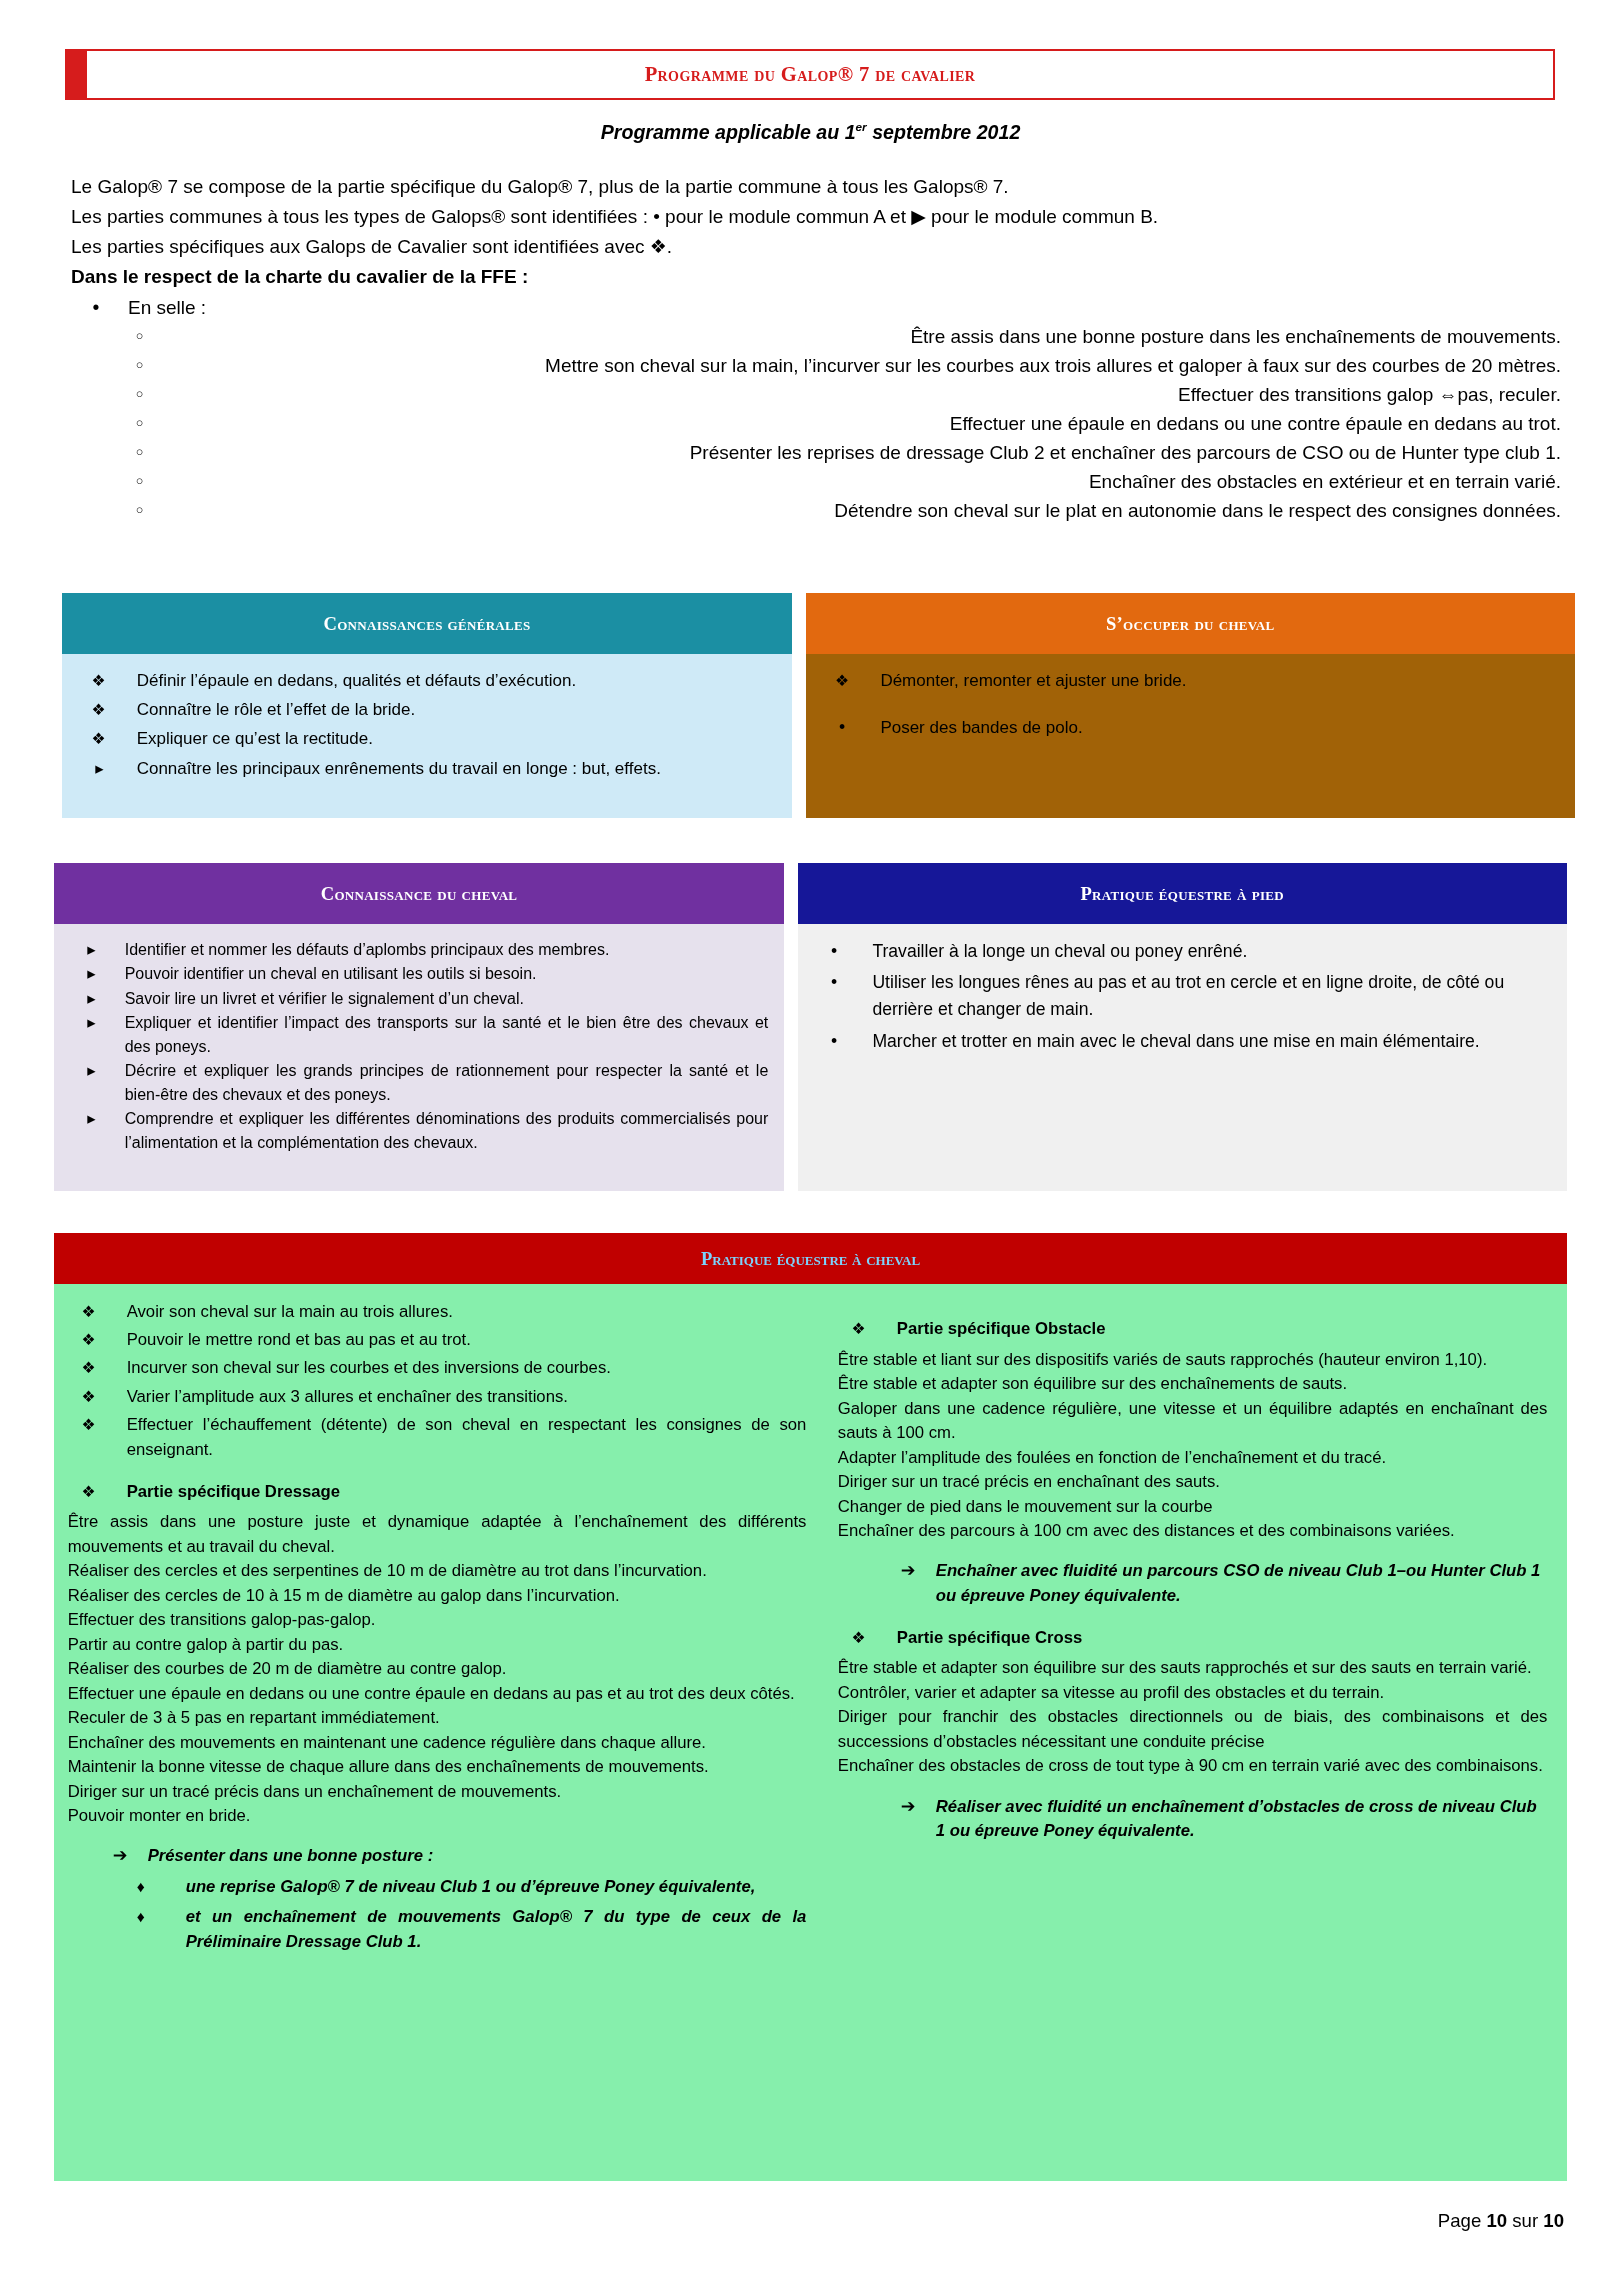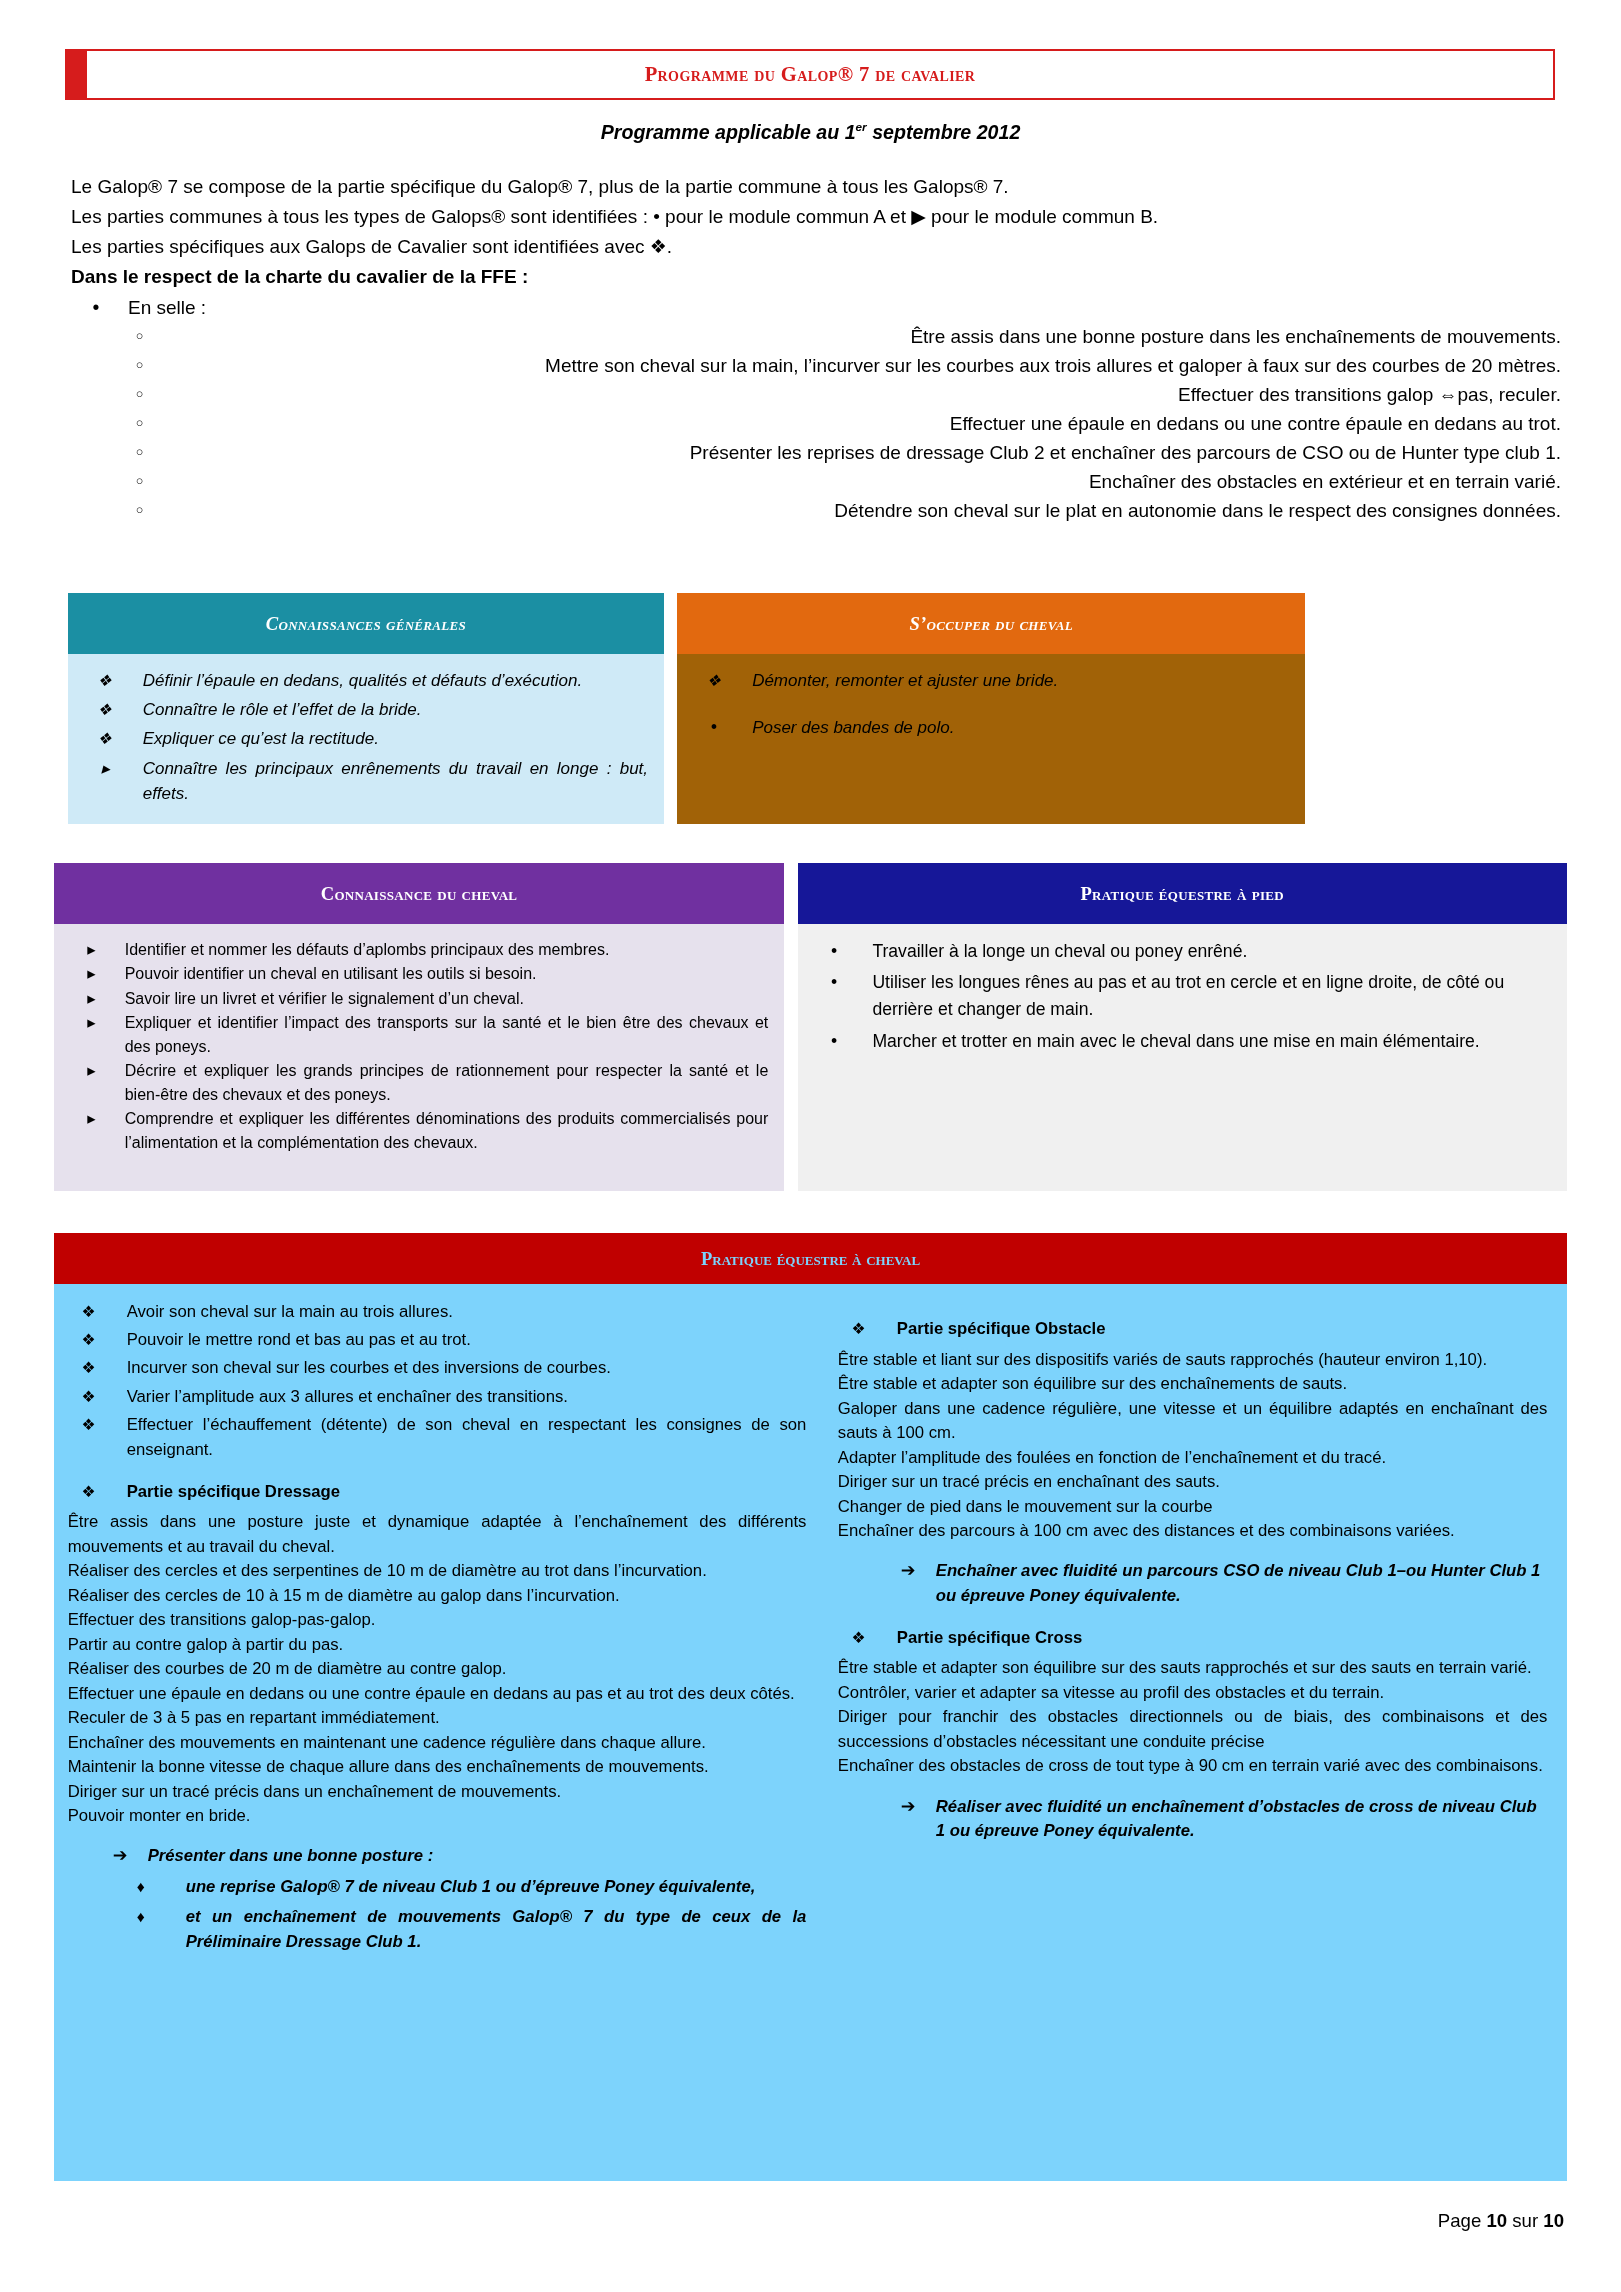--- a/index.html
+++ b/index.html
@@ -59,21 +59,21 @@
   .body-cell { flex:1; padding:13.7px 15.7px 13.7px 15.7px; font-size:17px; line-height:25.5px; }
 
   ul.dm, ul.tri, ul.dot { list-style:none; margin:0; padding:0; }
   ul.dm > li, ul.tri > li, ul.dot > li { position:relative; padding-left:59px; margin-bottom:3.9px; }
   ul.dm > li::before  { content:"\2756"; position:absolute; left:13.7px; top:0; font-size:15.7px; }
   ul.tri > li::before { content:"\25B8"; position:absolute; left:17.6px; top:0; font-size:16.7px; }
   ul.dot > li::before { content:"\2022"; position:absolute; left:17.6px; top:0; font-size:17.6px; }
   .just { text-align:justify; }
 
   
-  #table1 { left:68px; top:593px; width:1237px;font-style:italic; }
+  #table1 { left:62px; top:593px; width:1513px; }
   #t1-left  { width:730px; }
   #t1-right { width:769px; }
   #t1-left .hdr  { background:#1b8fa3; height:61px; }
   #t1-right .hdr { background:#e2690f; height:61px; }
   #t1-left  .body-cell { background:#cfeaf7; min-height:137px; }
   #t1-right .body-cell { background:#a16207; min-height:137px; }
 
   
   #table2 { left:54px; top:863px; width:1513px; }
   #t2-left  { width:730px; }
@@ -81,21 +81,21 @@
   #t2-left .hdr  { background:#7030a0; height:61px; }
   #t2-right .hdr { background:#161798; height:61px; }
   #t2-left  .body-cell { background:#e6e1ed; min-height:240px; font-size:16px; line-height:23.5px; }
   #t2-right .body-cell { background:#f0f0f0; min-height:240px; font-size:17.6px; line-height:27.4px; }
   #t2-left ul.tri > li { padding-left:55px; margin-bottom:1px; }
 
   
   #table3 { position:absolute; left:54px; top:1233px; width:1513px; }
   #t3-hdr { background:#c00000; height:51px; display:flex; align-items:center; justify-content:center;
             color:#7dd3fc; font-weight:bold; font-size:18.6px; font-family:"Liberation Serif", serif; font-variant:small-caps; }
-  #t3-body { background:#7dd3fc; display:flex; min-height:897px; }
+  #t3-body { background:#86efac; display:flex; min-height:897px; }
   #t3-col-left  { width:774px; padding:15.7px 21.6px 19.6px 13.7px; box-sizing:border-box; font-size:16.7px; line-height:24.5px; }
   #t3-col-right { width:739px; padding:15.7px 19.6px 19.6px 9.8px; box-sizing:border-box; font-size:16.7px; line-height:24.5px; }
 
   .sec-head { position:relative; padding-left:59px; font-weight:bold; margin:17.6px 0 5.9px 0; }
   .sec-head::before { content:"\2756"; position:absolute; left:13.7px; top:0; font-weight:normal; font-size:15.7px; }
   .plain-line { margin:0; }
   .arrow-block { position:relative; padding-left:35px; margin:15.7px 0 5.9px 45px; font-weight:bold; font-style:italic; }
   .arrow-block::before { content:"\2794"; position:absolute; left:0; top:-1px; font-style:normal; font-weight:normal; font-size:17.6px; }
   .arrow-block.r { margin-left:63px; }
   ul.diamond { list-style:none; margin:5.9px 0 0 0; padding:0; }

